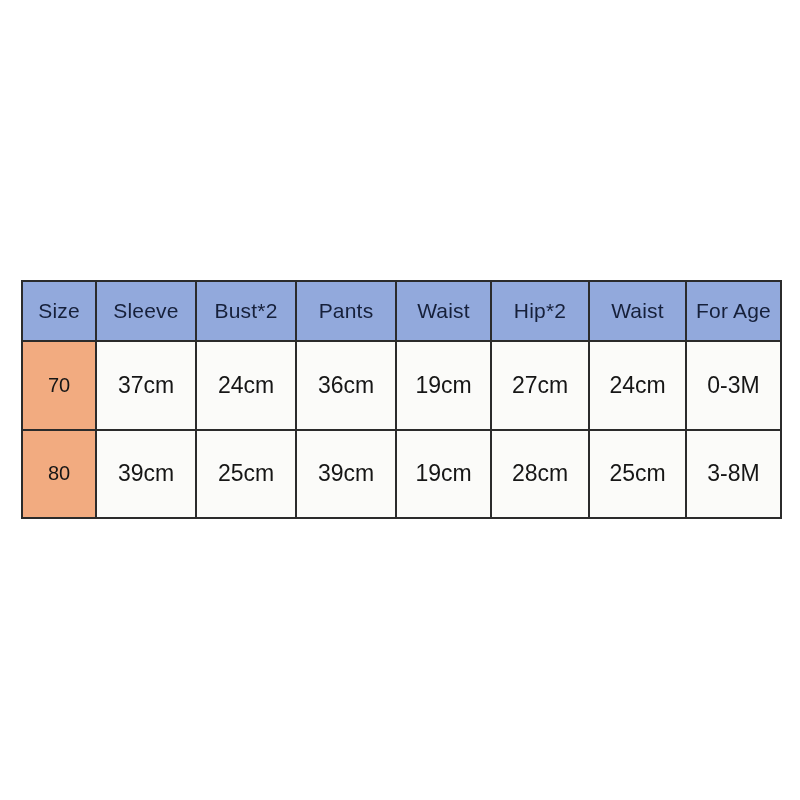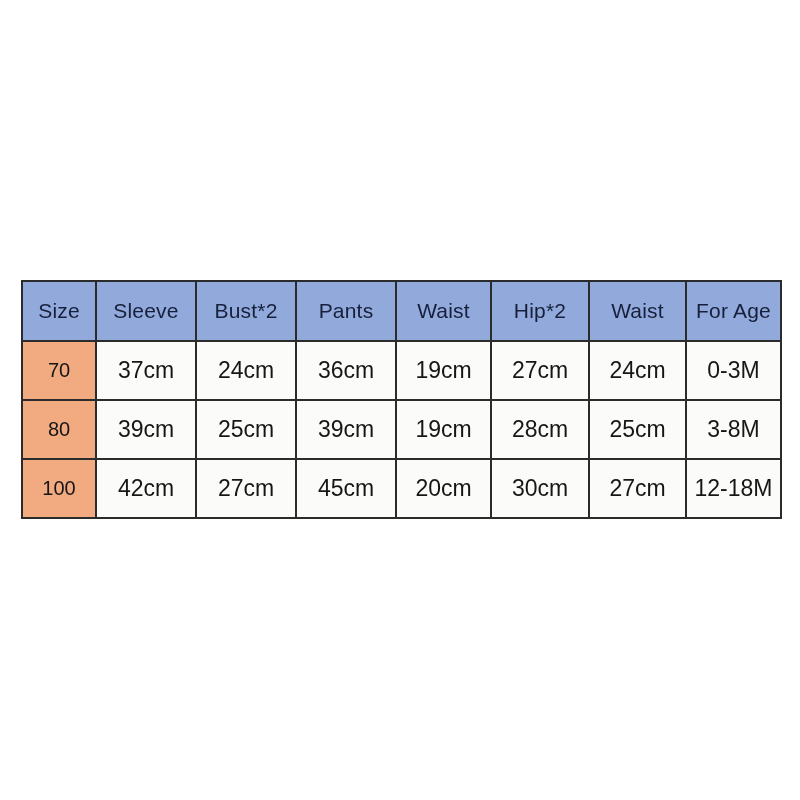--- a/index.html
+++ b/index.html
@@ -118,25 +118,15 @@
       <tr>
         <td class="size-cell">80</td>
         <td>39cm</td>
         <td>25cm</td>
         <td>39cm</td>
         <td>19cm</td>
         <td>28cm</td>
         <td>25cm</td>
         <td>3-8M</td>
       </tr>
-      <tr>
-        <td class="size-cell">100</td>
-        <td>42cm</td>
-        <td>27cm</td>
-        <td>45cm</td>
-        <td>20cm</td>
-        <td>30cm</td>
-        <td>27cm</td>
-        <td>12-18M</td>
-      </tr>
     </tbody>
   </table>
 </div>
 
 </body></html>

